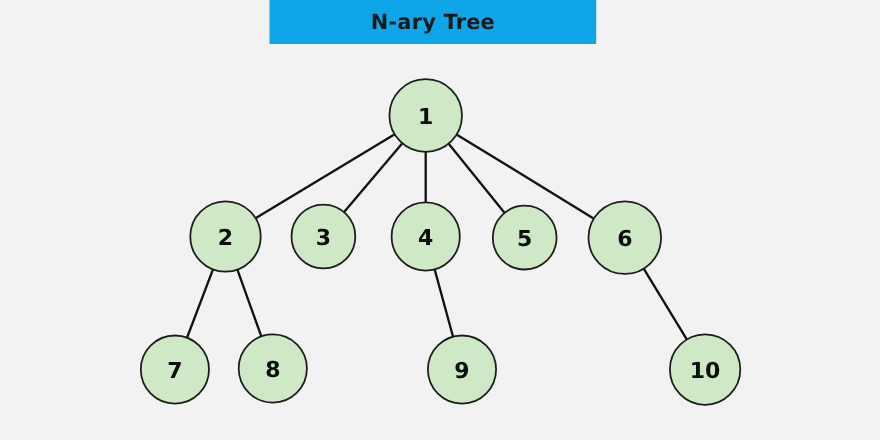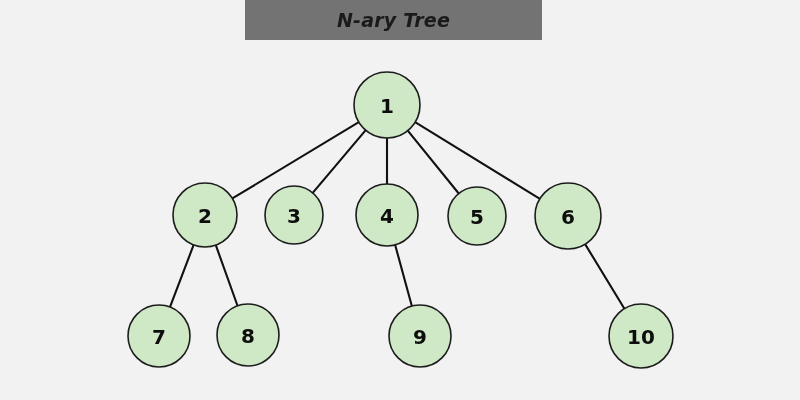--- a/index.html
+++ b/index.html
@@ -20,25 +20,24 @@
     top: 0;
     width: 800px;
     height: 400px;
   }
   .title-banner {
     position: absolute;
     left: 245px;
     top: 0px;
     width: 297px;
     height: 40px;
-    background: #737373;
+    background: #0ea5e9;
     display: flex;
     align-items: center;
     justify-content: center;
-    font-style: italic;
   }
   .title-text {
     font-family: "DejaVu Sans", sans-serif;
     font-size: 19px;
     font-weight: bold;
     color: #1a1a1a;
     letter-spacing: 0.2px;
   }
   .edge {
     stroke: #111111;

